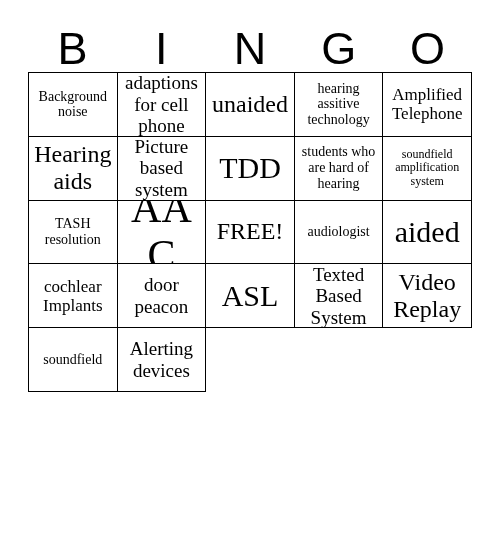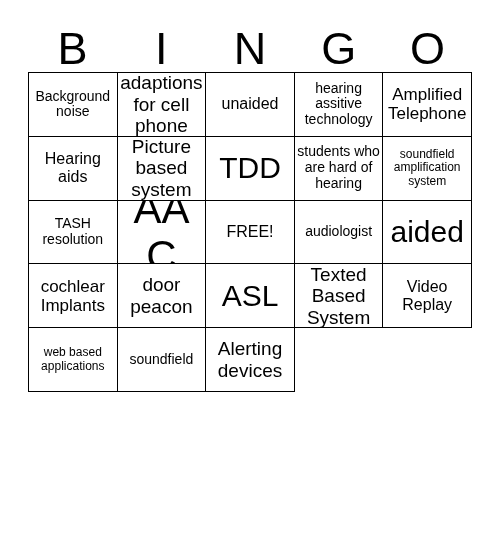--- a/index.html
+++ b/index.html
@@ -45,20 +45,21 @@
     left: 28px;
     top: 72px;
     width: 444px;
     height: 320px;
     display: grid;
     grid-template-columns: repeat(5, 1fr);
     grid-template-rows: repeat(5, 1fr);
     border-left: 1.5px solid #000;
     border-top: 1.5px solid #000;
     box-sizing: border-box;
+    font-family: Liberation Serif, serif;
   }
   .cell {
     border-right: 1.5px solid #000;
     border-bottom: 1.5px solid #000;
     box-sizing: border-box;
     display: flex;
     align-items: center;
     justify-content: center;
     overflow: hidden;
     padding: 1px 2px;
@@ -69,21 +70,21 @@
     text-align: center;
     line-height: 1.13;
     word-wrap: break-word;
     hyphens: none;
   }
   
   .fs-xs  { font-size: 12px; }
   .fs-sm  { font-size: 14px; }
   .fs-md  { font-size: 17px; }
   .fs-lg  { font-size: 19px; }
-  .fs-xl  { font-size: 16px; }
+  .fs-xl  { font-size: 24px; }
   .fs-2xl { font-size: 30px; }
   .fs-3xl { font-size: 42px; }
 </style>
 </head>
 <body>
 
 <div id="card">
 
   <div id="bingo-header">
     <div class="header-letter">B</div>
@@ -153,23 +154,20 @@
       <span class="cell-text fs-2xl">ASL</span>
     </div>
     <div class="cell">
       <span class="cell-text fs-lg">Texted Based System</span>
     </div>
 
     <div class="cell">
       <span class="cell-text fs-xl">Video Replay</span>
     </div>
     <div class="cell">
-      <span class="cell-text fs-xs">web based applications</span>
-    </div>
-    <div class="cell">
       <span class="cell-text fs-sm">soundfield</span>
     </div>
     <div class="cell">
       <span class="cell-text fs-lg">Alerting devices</span>
     </div>
 
   </div>
 </div>
 
 </body></html>

